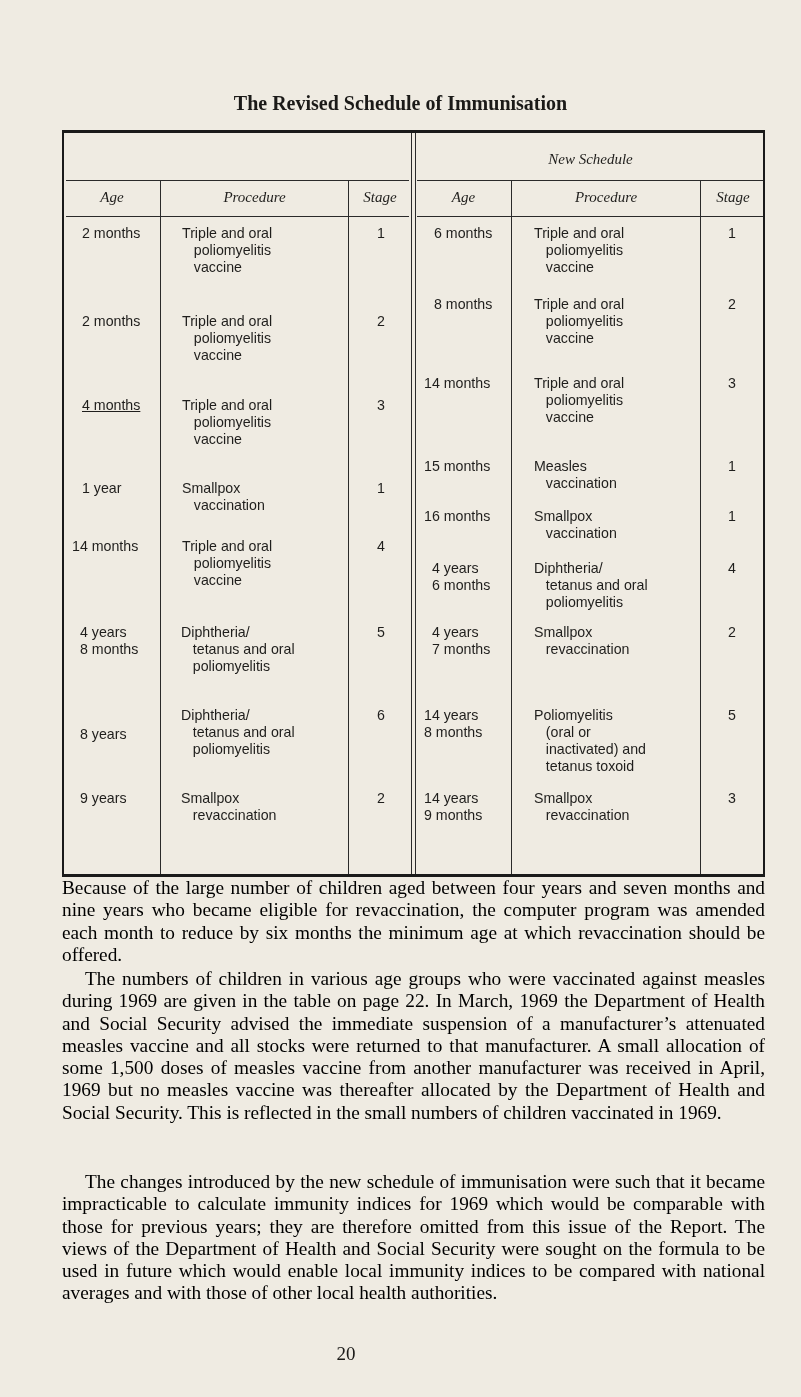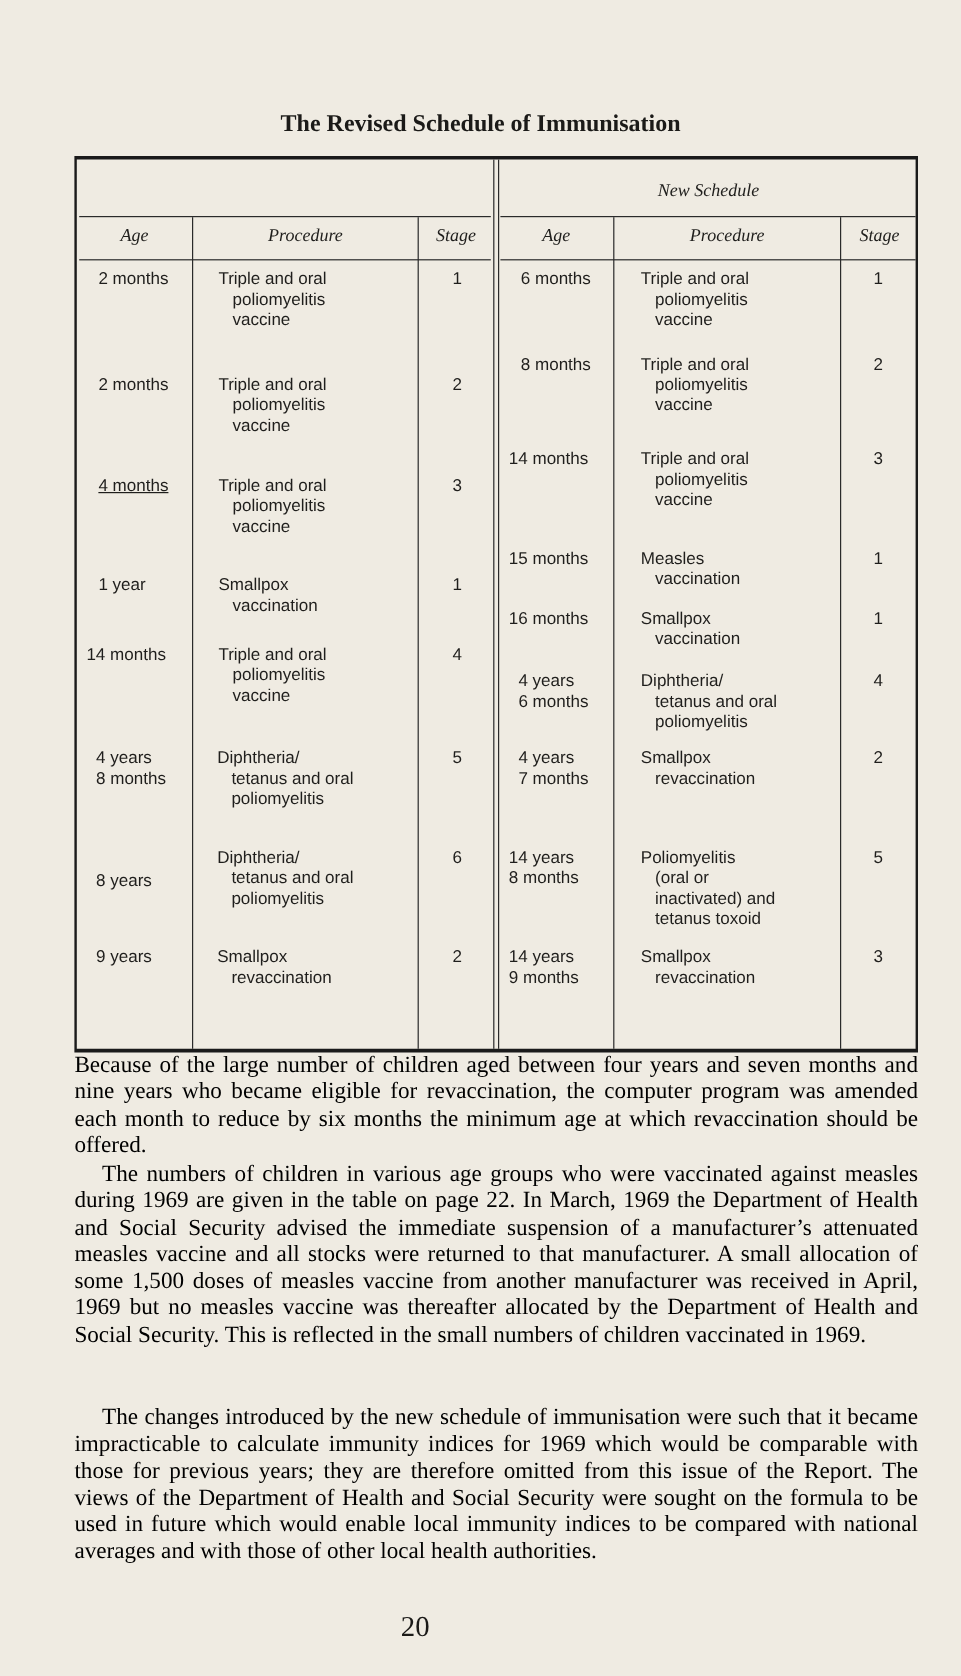--- a/index.html
+++ b/index.html
@@ -49,21 +49,21 @@
     font-size: 19.3px;
     line-height: 22.3px;
     text-align: justify;
     color: #000000;
   }
   .para.indent { text-indent: 23px; }
   .pagenum {
     position: absolute; left: 0; width: 692px; top: 1343px;
     text-align: center;
     font-family: "Liberation Serif", serif;
-    font-size: 24px;
+    font-size: 19px;
   }
 </style>
 </head>
 <body>
 
 <div class="title">The Revised Schedule of Immunisation</div>
 
 <div class="tbl">
 
   <div class="vline" style="left:96px; top:48px;"></div>

